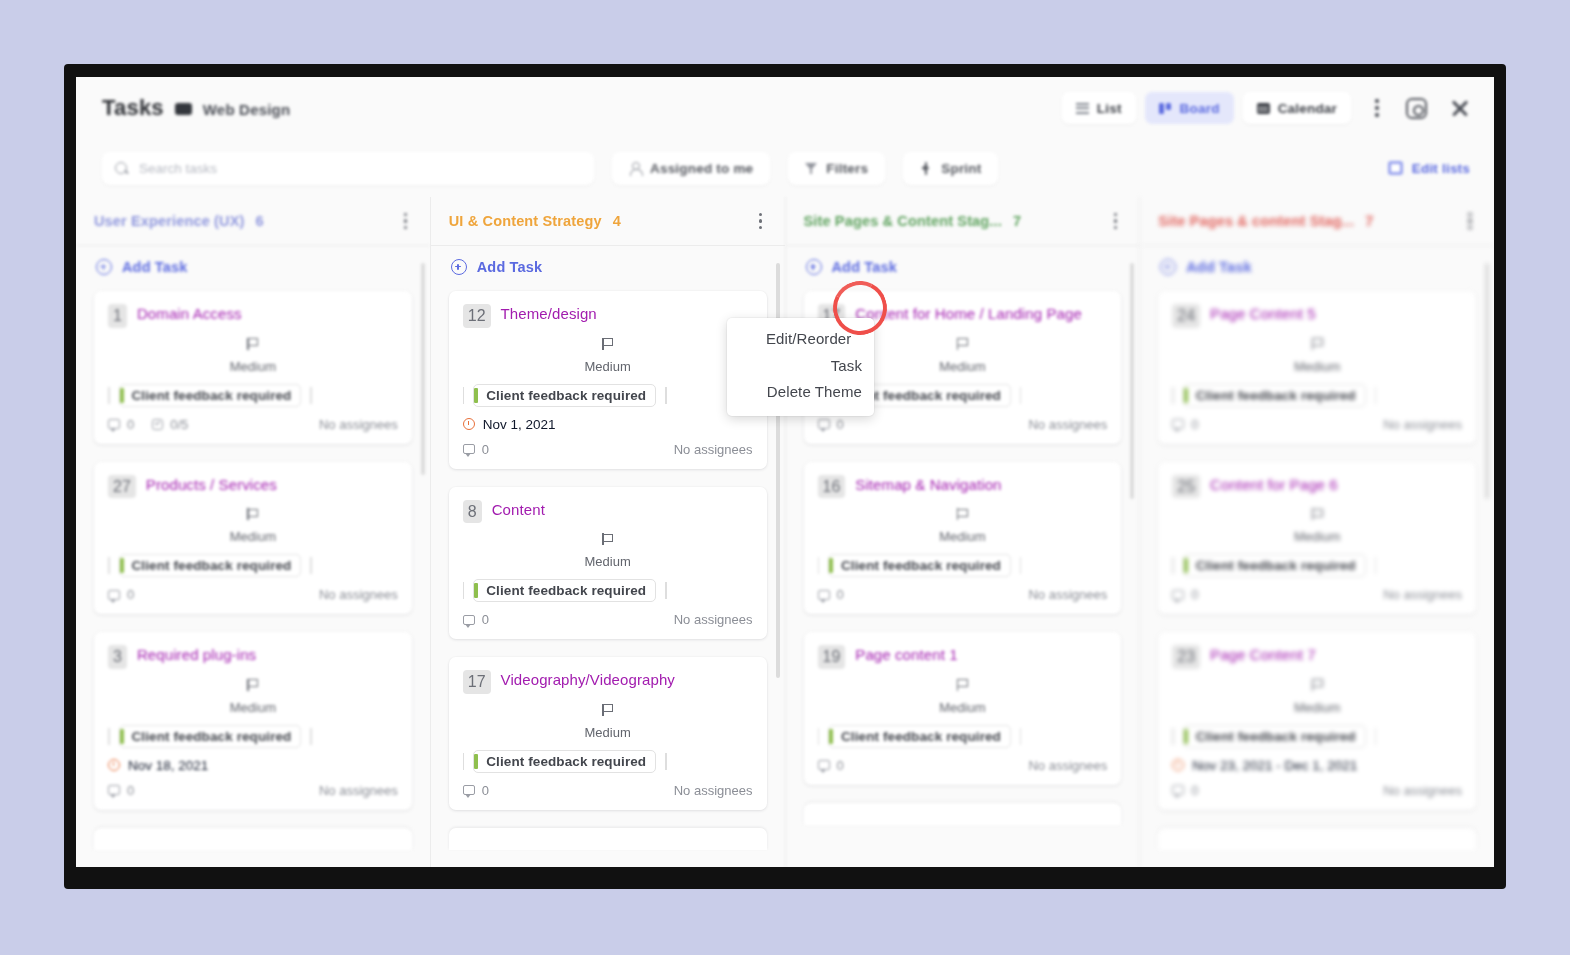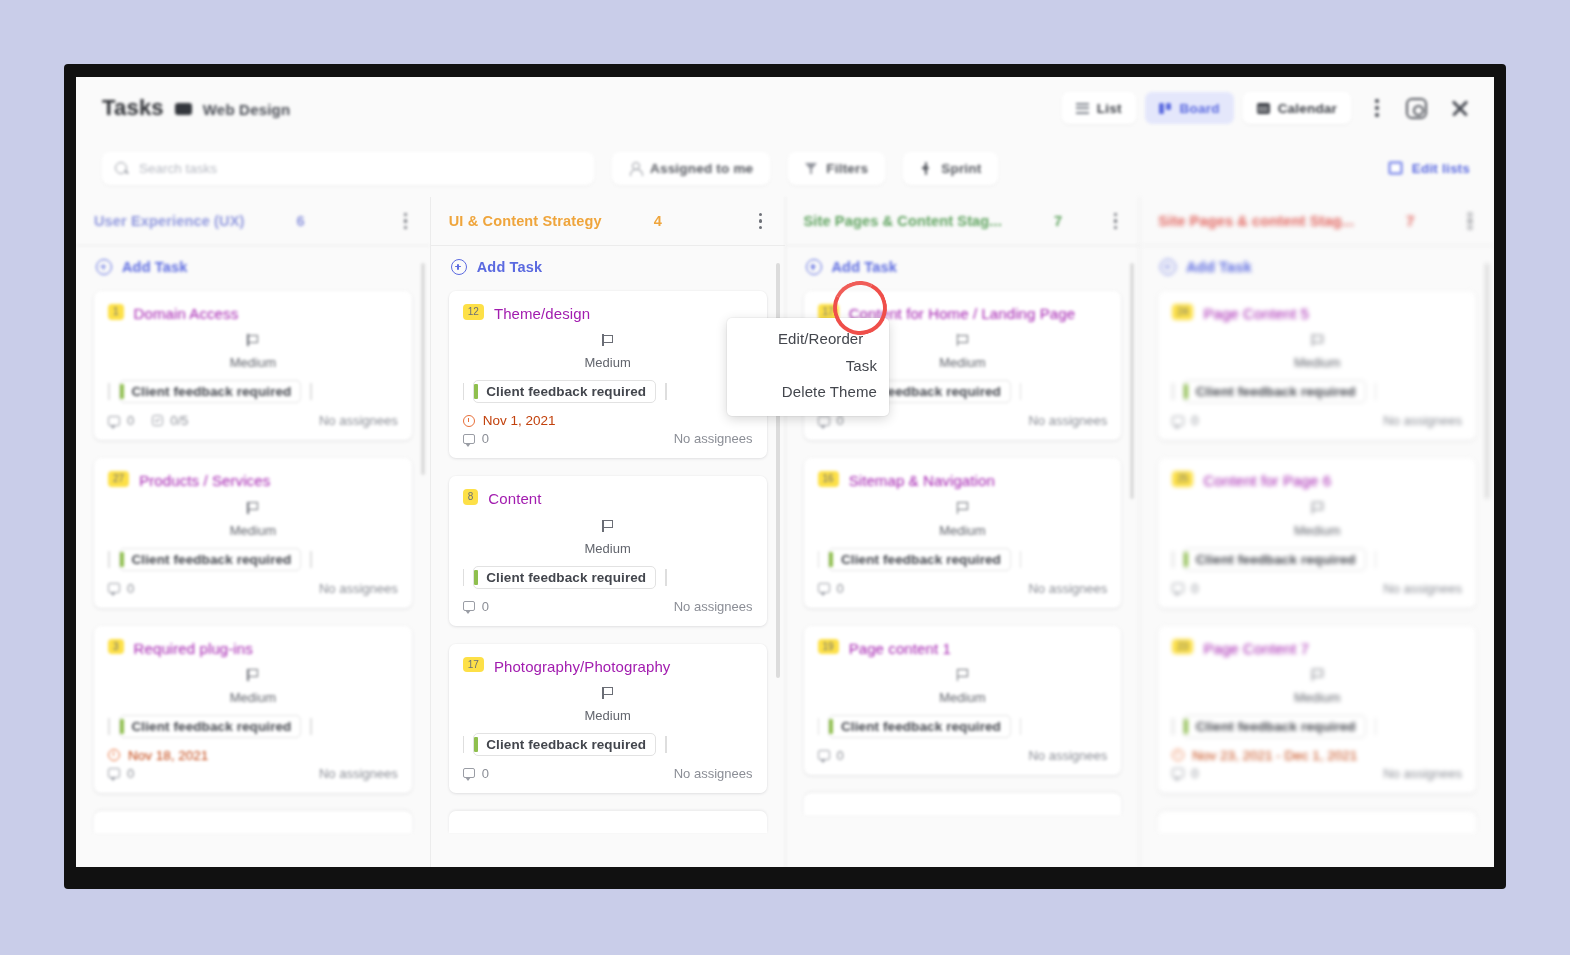--- a/index.html
+++ b/index.html
@@ -261,21 +261,20 @@
     display: flex;
     flex-direction: column;
   }
   .column + .column { border-left: 1px solid #ececec; }
 
   .col-head {
     height: 48px;
     display: flex; align-items: center;
     padding: 0 14px 0 18px;
     position: relative;
-    gap: 41px;
   }
   .col-title {
     font-size: 14.5px; font-weight: bold;
     white-space: nowrap; overflow: hidden; text-overflow: ellipsis;
     letter-spacing: .15px;
   }
   .col-count {
     font-size: 14.5px; font-weight: bold;
     margin-left: 11px; flex: none;
   }
@@ -321,23 +320,23 @@
     border-radius: 7px;
     box-shadow: 0 1px 3px rgba(20,20,40,.10), 0 0 0 1px rgba(0,0,0,.015);
     padding: 13px 14px 12px 14px;
     margin-bottom: 18px;
   }
   .card-title-row {
     display: flex; align-items: flex-start; gap: 10px;
     margin-bottom: 10px;
   }
   .card-num {
-    background: #fde047;
+    background: #e5e5e5;
     color: #6c6f77;
-    font-size: 10px;
+    font-size: 16px;
     border-radius: 4px;
     padding: 1px 5px;
     flex: none;
     line-height: 1.35;
   }
   .card-title {
     font-size: 15px; color: #a21caf; line-height: 1.35;
     letter-spacing: .1px;
   }
   .card-priority {
@@ -374,22 +373,22 @@
   }
   .tag-bar {
     width: 4px; align-self: stretch;
     background: #8fbf4e; margin-right: 8px; flex: none;
     border-radius: 1px;
   }
   .tag-label { font-size: 13.5px; color: #43464d; letter-spacing: .1px; font-weight: bold; }
 
   .card-date {
     display: flex; align-items: center; gap: 8px;
-    font-size: 13.5px; color: #c2410c;
-    margin-bottom: 3px;
+    font-size: 13.5px; color: #0f172a;
+    margin-bottom: 10px;
   }
   .clock-icon {
     width: 12px; height: 12px; border-radius: 50%;
     border: 1.5px solid #e8703a; position: relative; flex: none;
   }
   .clock-icon::after {
     content: ""; position: absolute; left: 4px; top: 2px;
     width: 1.2px; height: 4px; background: #e8703a;
   }
 
@@ -437,25 +436,25 @@
     width: 4px;
     border-radius: 3px;
     background: #dcdcdc;
   }
 
   
   #list-menu {
     position: absolute;
     left: 651px;
     top: 241px;
-    width: 162px;
+    width: 147px;
     background: #ffffff;
     border-radius: 5px;
     box-shadow: 0 3px 12px rgba(0,0,0,.16), 0 0 0 1px rgba(0,0,0,.03);
-    padding: 8px 0 10px 17px;
+    padding: 8px 0 10px 5px;
     z-index: 40;
     text-align: right;
   }
   .menu-item {
     font-size: 15px;
     color: #43464d;
     padding: 2px 12px 2px 12px;
     line-height: 1.5;
     cursor: pointer;
     letter-spacing: .1px;
@@ -706,21 +705,21 @@
                 <span class="meta">
                   <span class="comment-icon"></span>
                   <span>0</span>
                 </span>
                 <span class="assignees">No assignees</span>
               </div>
             </div>
             <div class="card">
               <div class="card-title-row">
                 <span class="card-num">17</span>
-                <span class="card-title">Photography/Photography</span>
+                <span class="card-title">Videography/Videography</span>
               </div>
               <div class="card-priority">
                 <span class="flag-icon"></span>
                 <span>Medium</span>
               </div>
               <div class="tag-row">
                 <span class="tag-sep"></span>
                 <span class="tag">
                   <span class="tag-bar"></span>
                   <span class="tag-label">Client feedback required</span>

